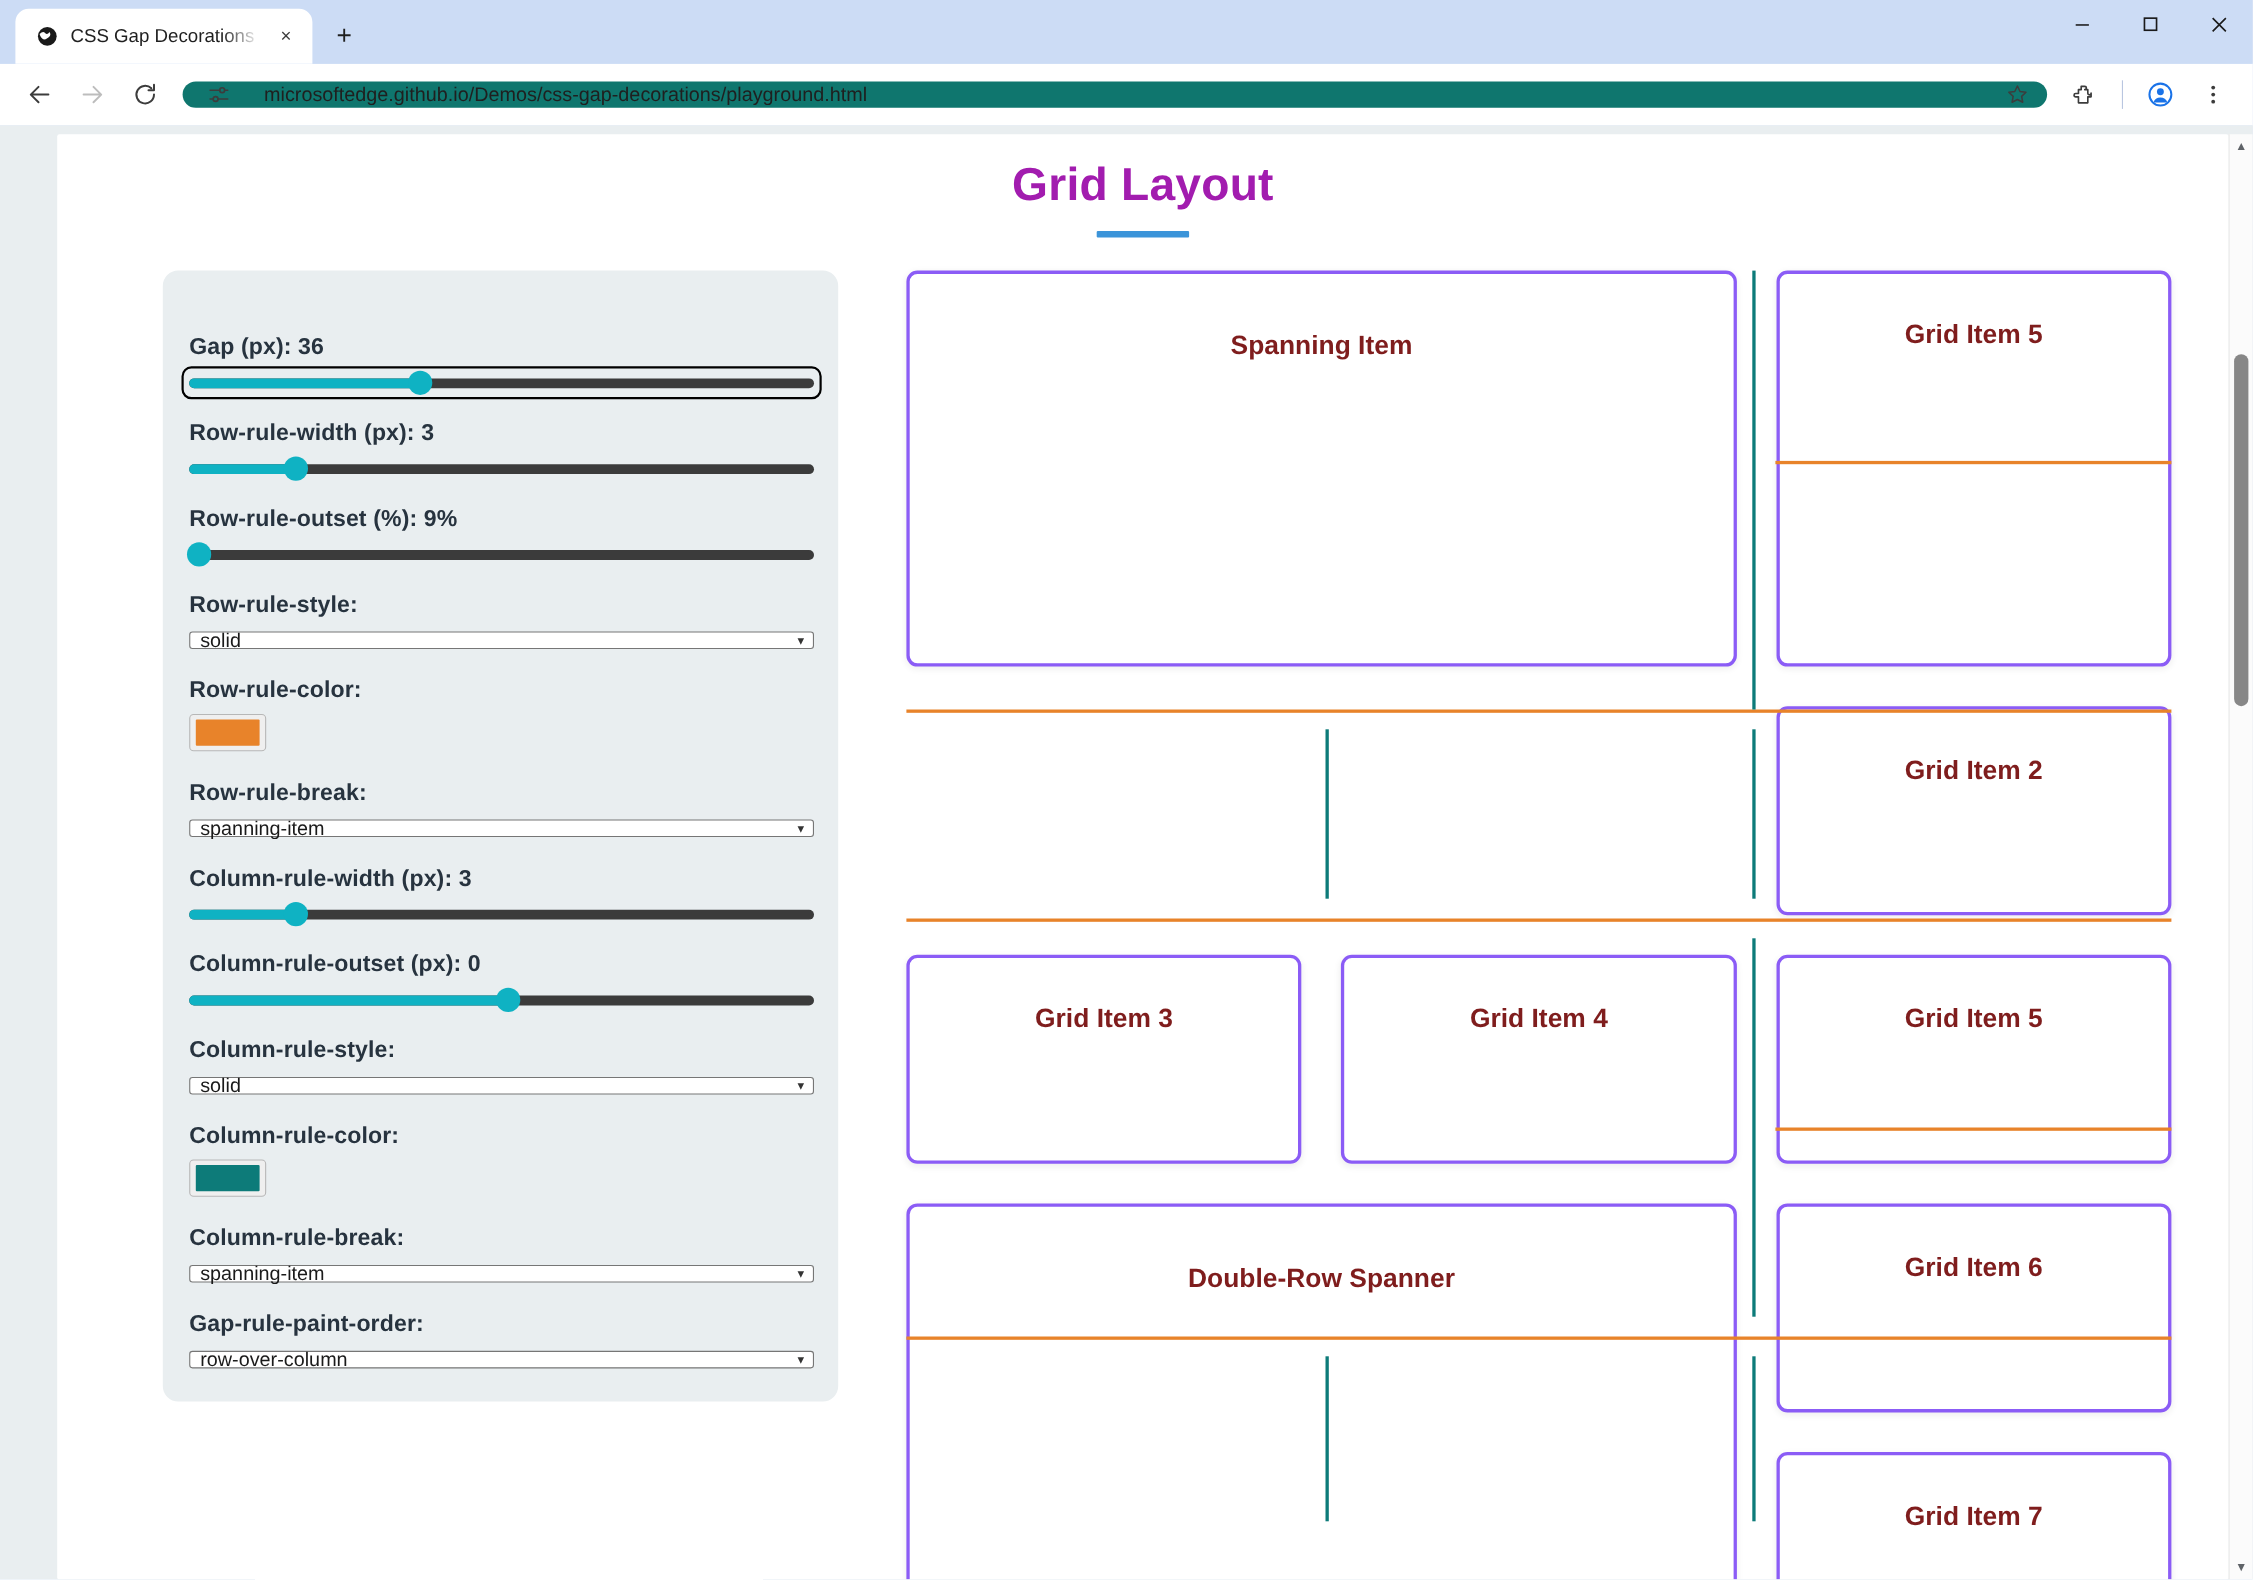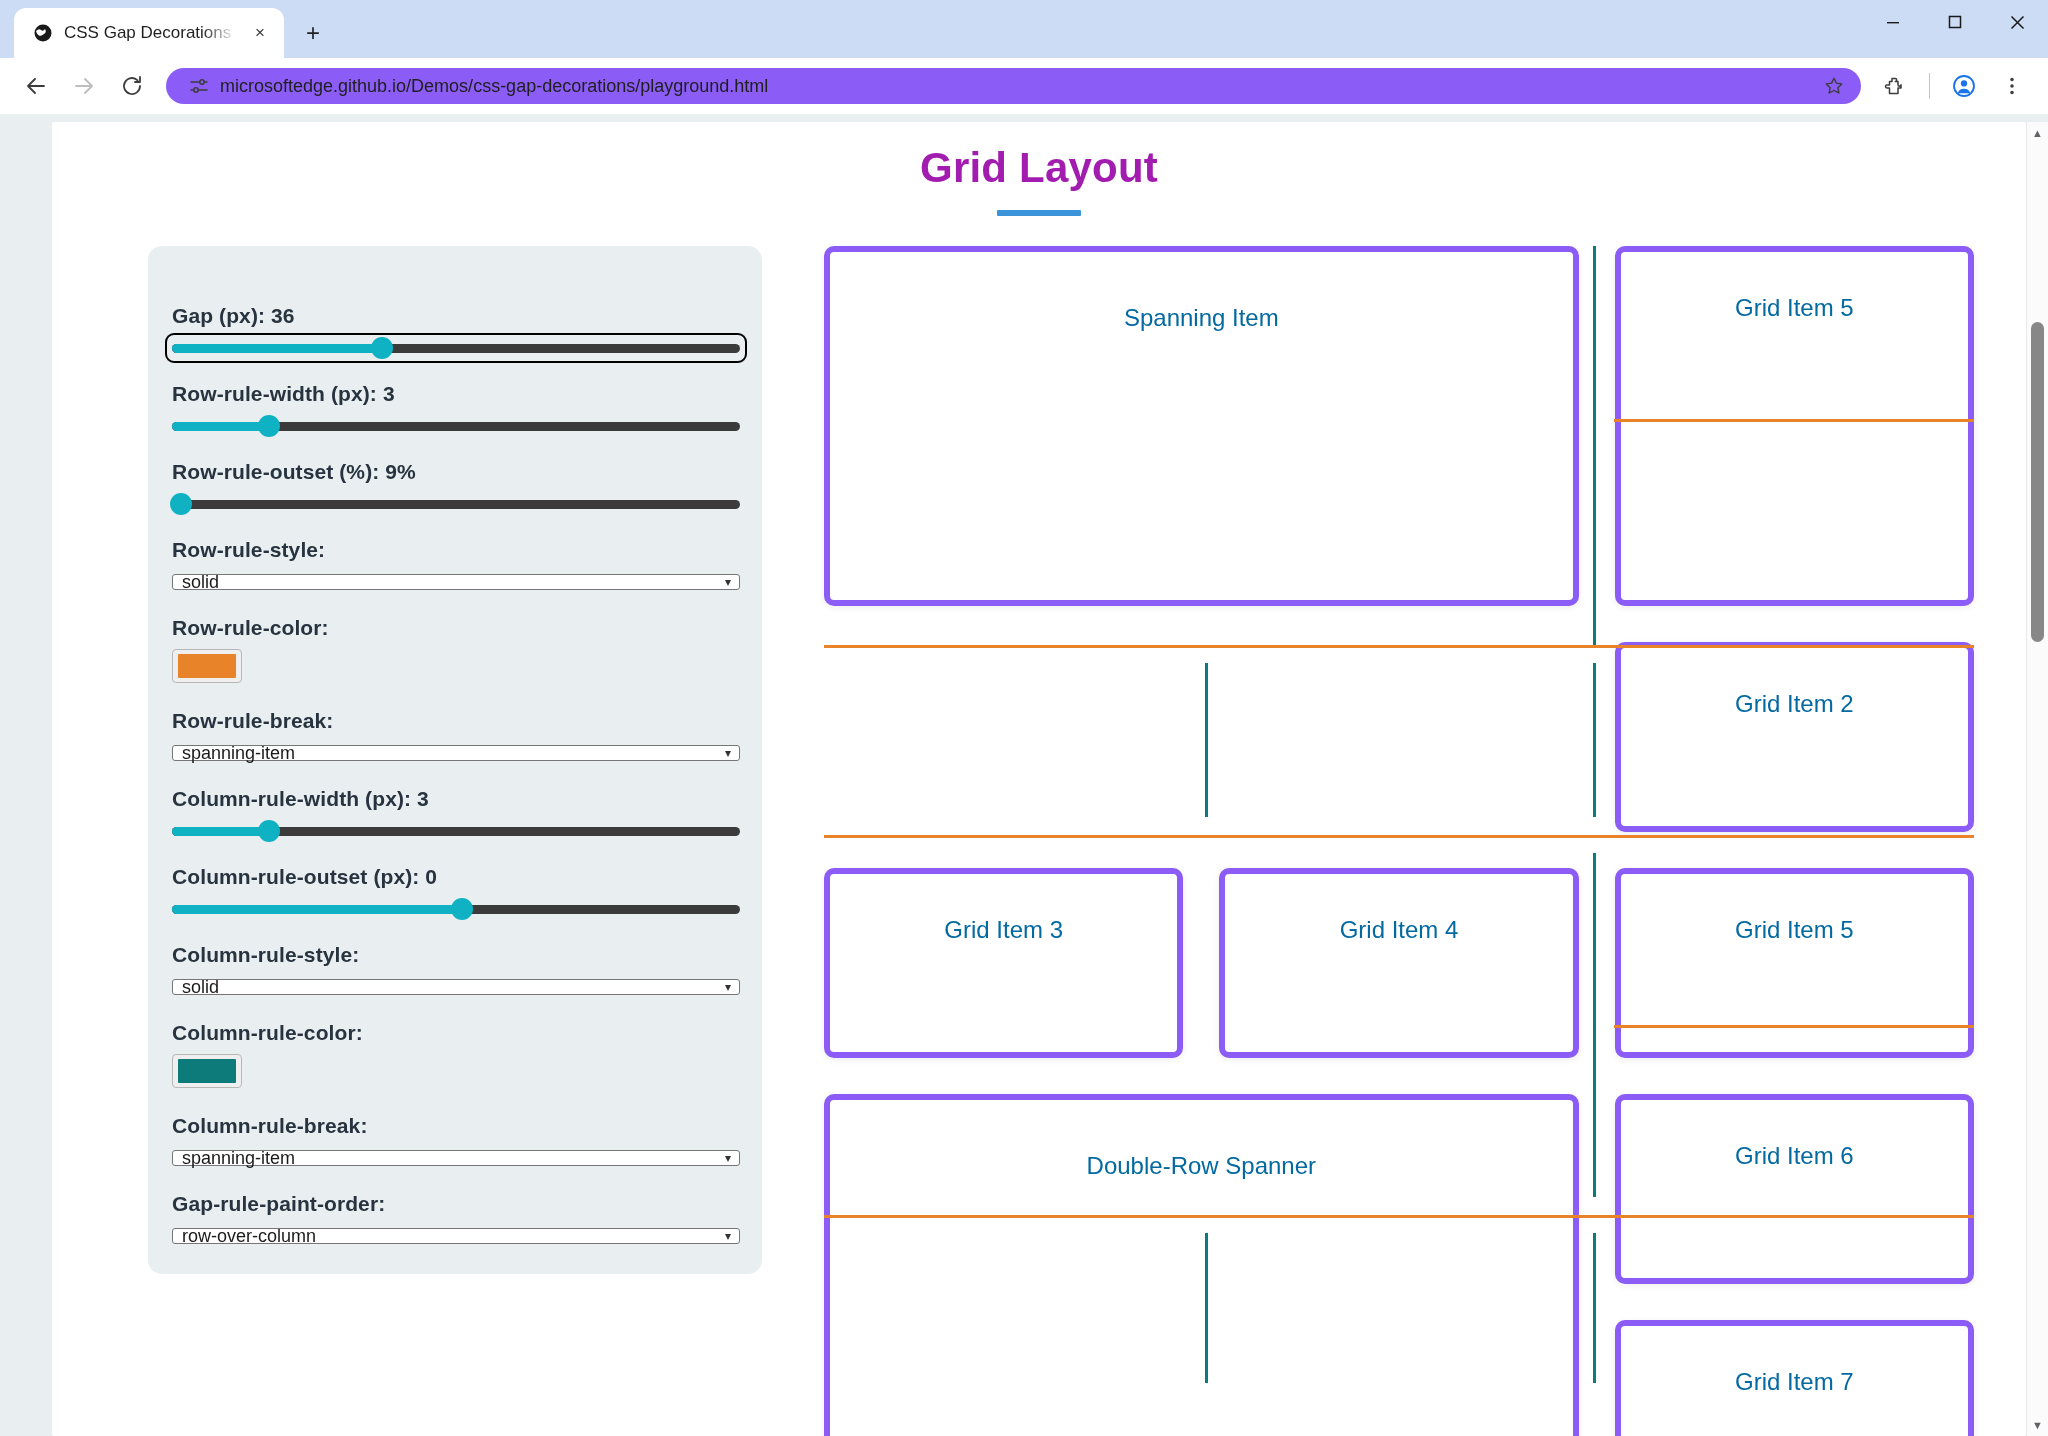--- a/index.html
+++ b/index.html
@@ -110,28 +110,28 @@
   .navbtn {
     width: 44px; height: 44px;
     display: flex; align-items: center; justify-content: center;
     border-radius: 50%;
     color: #3c3c3c;
   }
   .navbtn.disabled { color: #bdbdbd; }
 
   .omnibox {
     flex: 1;
-    height: 36px;
-    background: #8b5cf6;
+    height: 24px;
+    background: #0f766e;
     border-radius: 21px;
     display: flex;
     align-items: center;
     padding: 0 6px 0 16px;
     margin: 0 8px;
-    gap: 4px;
+    gap: 24px;
     min-width: 0;
   }
 
   .omnibox-url {
     flex: 1;
     font-size: 18px;
     color: #1f1f1f;
     white-space: nowrap;
     overflow: hidden;
     text-overflow: ellipsis;
@@ -329,30 +329,30 @@
     grid-template-columns: 1fr 1fr 1fr;
     grid-template-rows: 360px 190px 190px 190px 170px;
     column-gap: 36px;
     row-gap: 36px;
     position: relative;
     padding-bottom: 10px;
   }
 
   .cell {
     background: #ffffff;
-    border: 6px solid #8b5cf6;
+    border: 3px solid #8b5cf6;
     border-radius: 10px;
     box-shadow: 0 2px 7px rgba(0,0,0,0.07);
     display: flex;
     align-items: flex-start;
     justify-content: center;
     padding-top: 42px;
     font-size: 24px;
-    font-weight: 400;
-    color: #0369a1;
+    font-weight: 700;
+    color: #7f1d1d;
   }
   .cell.tall { padding-top: 52px; }
 
   .span2 { grid-column: span 2; }
 
   
   .rule-h {
     position: absolute;
     height: 3px;
     background: #e8832a;

